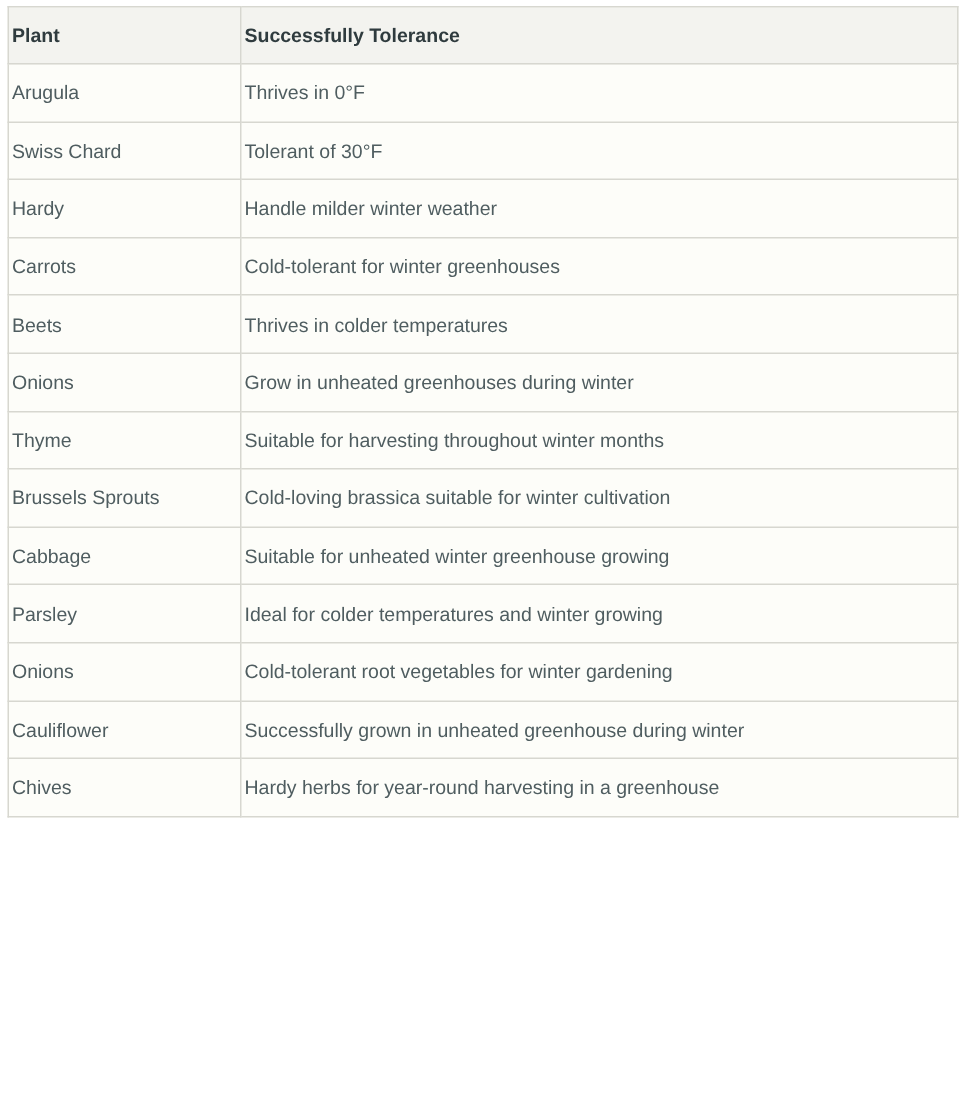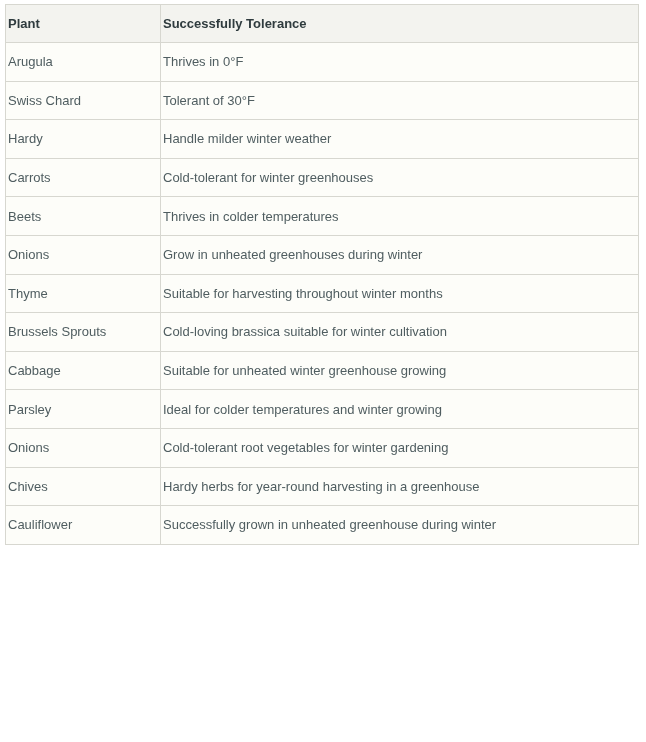--- a/index.html
+++ b/index.html
@@ -100,22 +100,22 @@
         </tr>
         <tr>
           <td>Parsley</td>
           <td>Ideal for colder temperatures and winter growing</td>
         </tr>
         <tr>
           <td>Onions</td>
           <td>Cold-tolerant root vegetables for winter gardening</td>
         </tr>
         <tr>
+          <td>Cauliflower</td>
+          <td>Successfully grown in unheated greenhouse during winter</td>
+        </tr>
+        <tr>
           <td>Chives</td>
           <td>Hardy herbs for year-round harvesting in a greenhouse</td>
-        </tr>
-        <tr>
-          <td>Cauliflower</td>
-          <td>Successfully grown in unheated greenhouse during winter</td>
         </tr>
       </tbody>
   </table>
 </div>
 
 </body></html>

